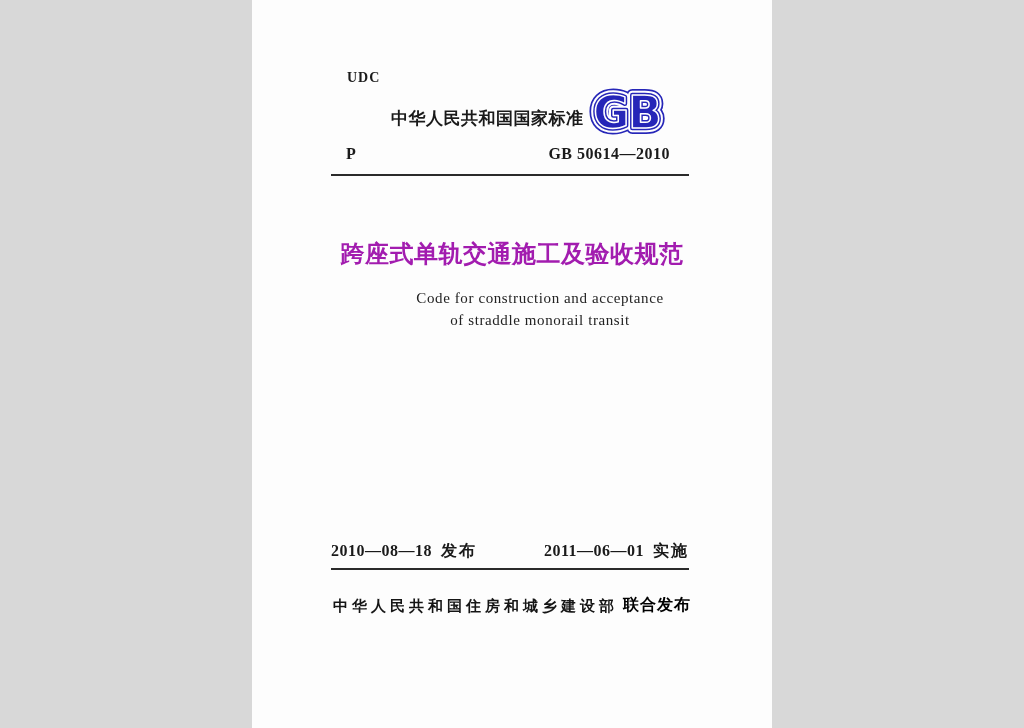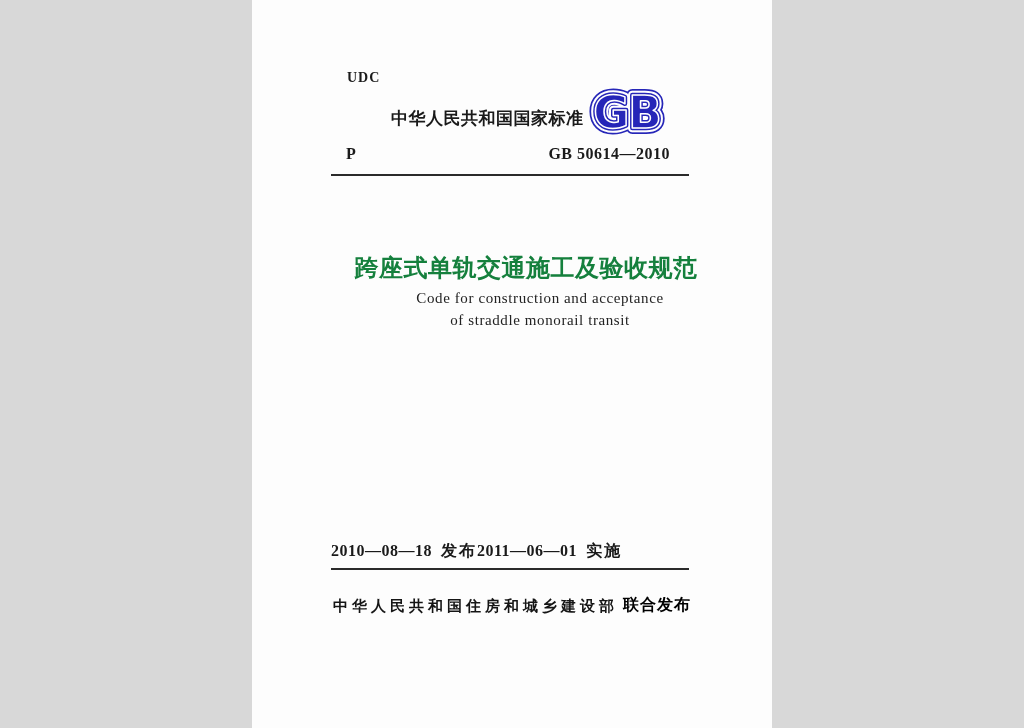--- a/index.html
+++ b/index.html
@@ -84,26 +84,26 @@
     height: 2px;
     background: #2b2b2b;
   }
   .rule-top { top: 174px; }
   .rule-bottom { top: 568px; }
   .title-cn {
     position: absolute;
     left: 0;
     top: 238px;
     width: 520px;
-    margin: 14px;
+    margin: 0;
     text-align: center;
     font-size: 24px;
     font-weight: 600;
     letter-spacing: 0.5px;
-    color: #15803d;
+    color: #a21caf;
     font-family: "Liberation Serif", "DejaVu Serif", serif;
     white-space: nowrap;
   }
   .title-en {
     position: absolute;
     left: 0;
     width: 520px;
     text-align: center;
     font-size: 15px;
     letter-spacing: 0.6px;
@@ -112,20 +112,21 @@
     padding-left: 28px;
   }
   .title-en.l1 { top: 290px; }
   .title-en.l2 { top: 312px; }
   .dates-row {
     position: absolute;
     left: 79px;
     top: 541px;
     width: 358px;
     display: flex;
+    justify-content: space-between;
     font-size: 16px;
     font-weight: bold;
     white-space: nowrap;
   }
   .date-num {
     font-family: "Liberation Serif", "DejaVu Serif", serif;
     letter-spacing: 0.5px;
   }
   .date-label {
     font-family: "Liberation Sans", "DejaVu Sans", sans-serif;

